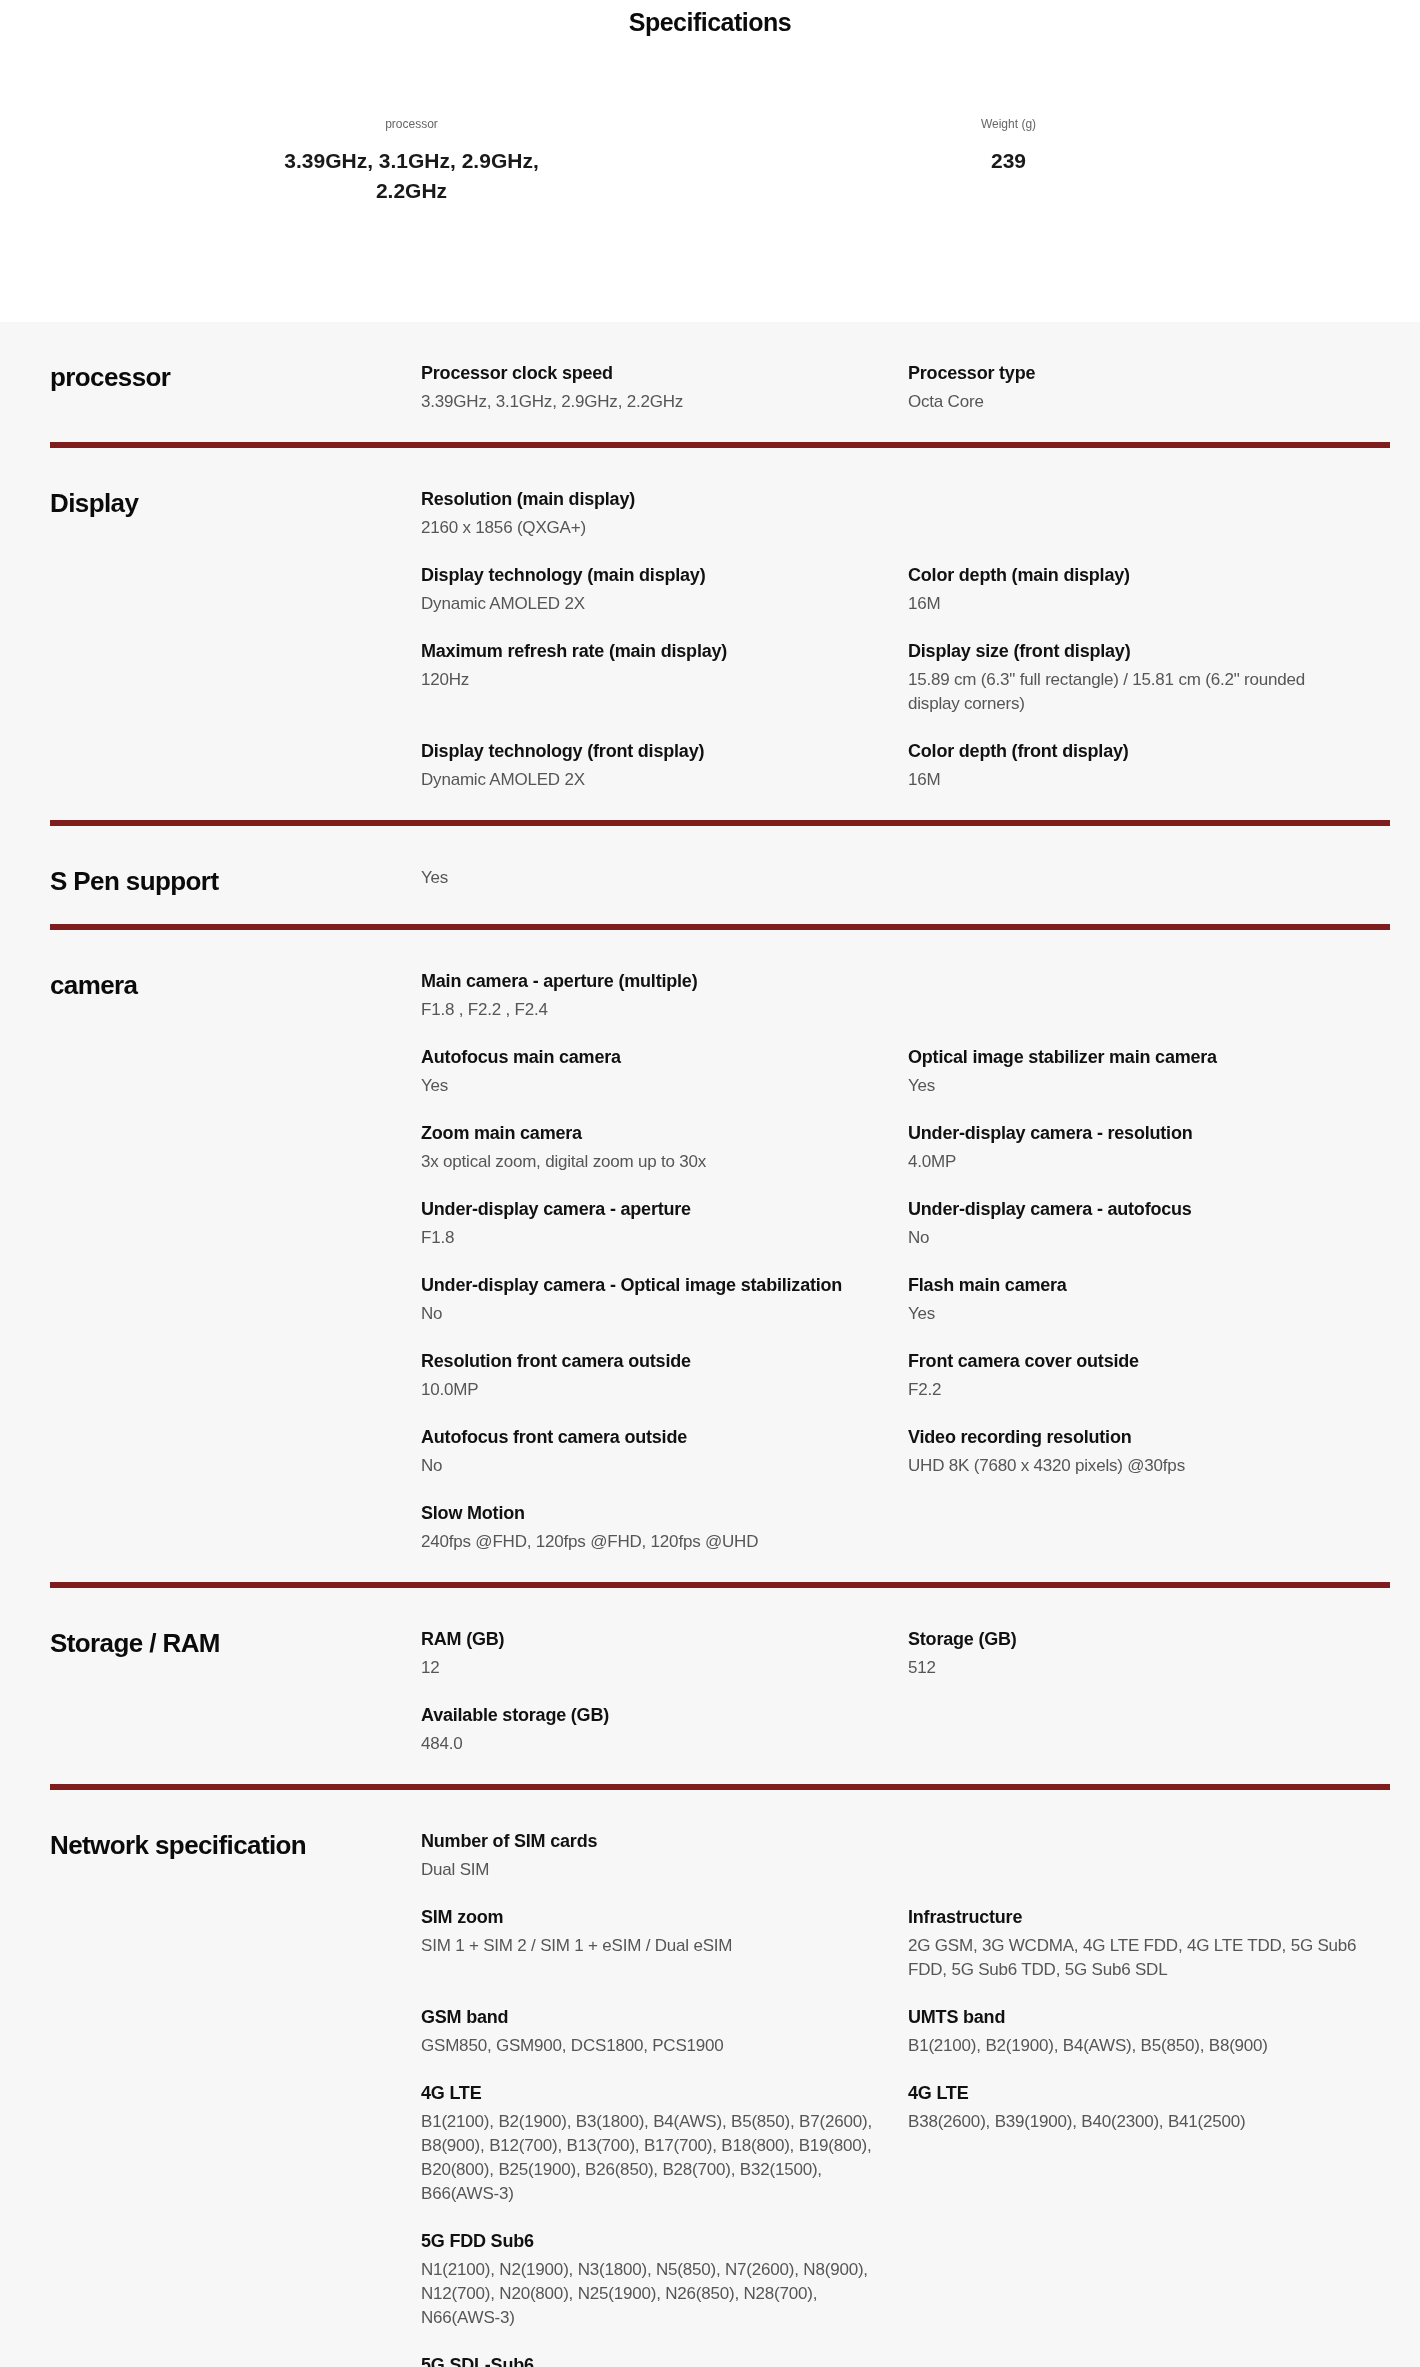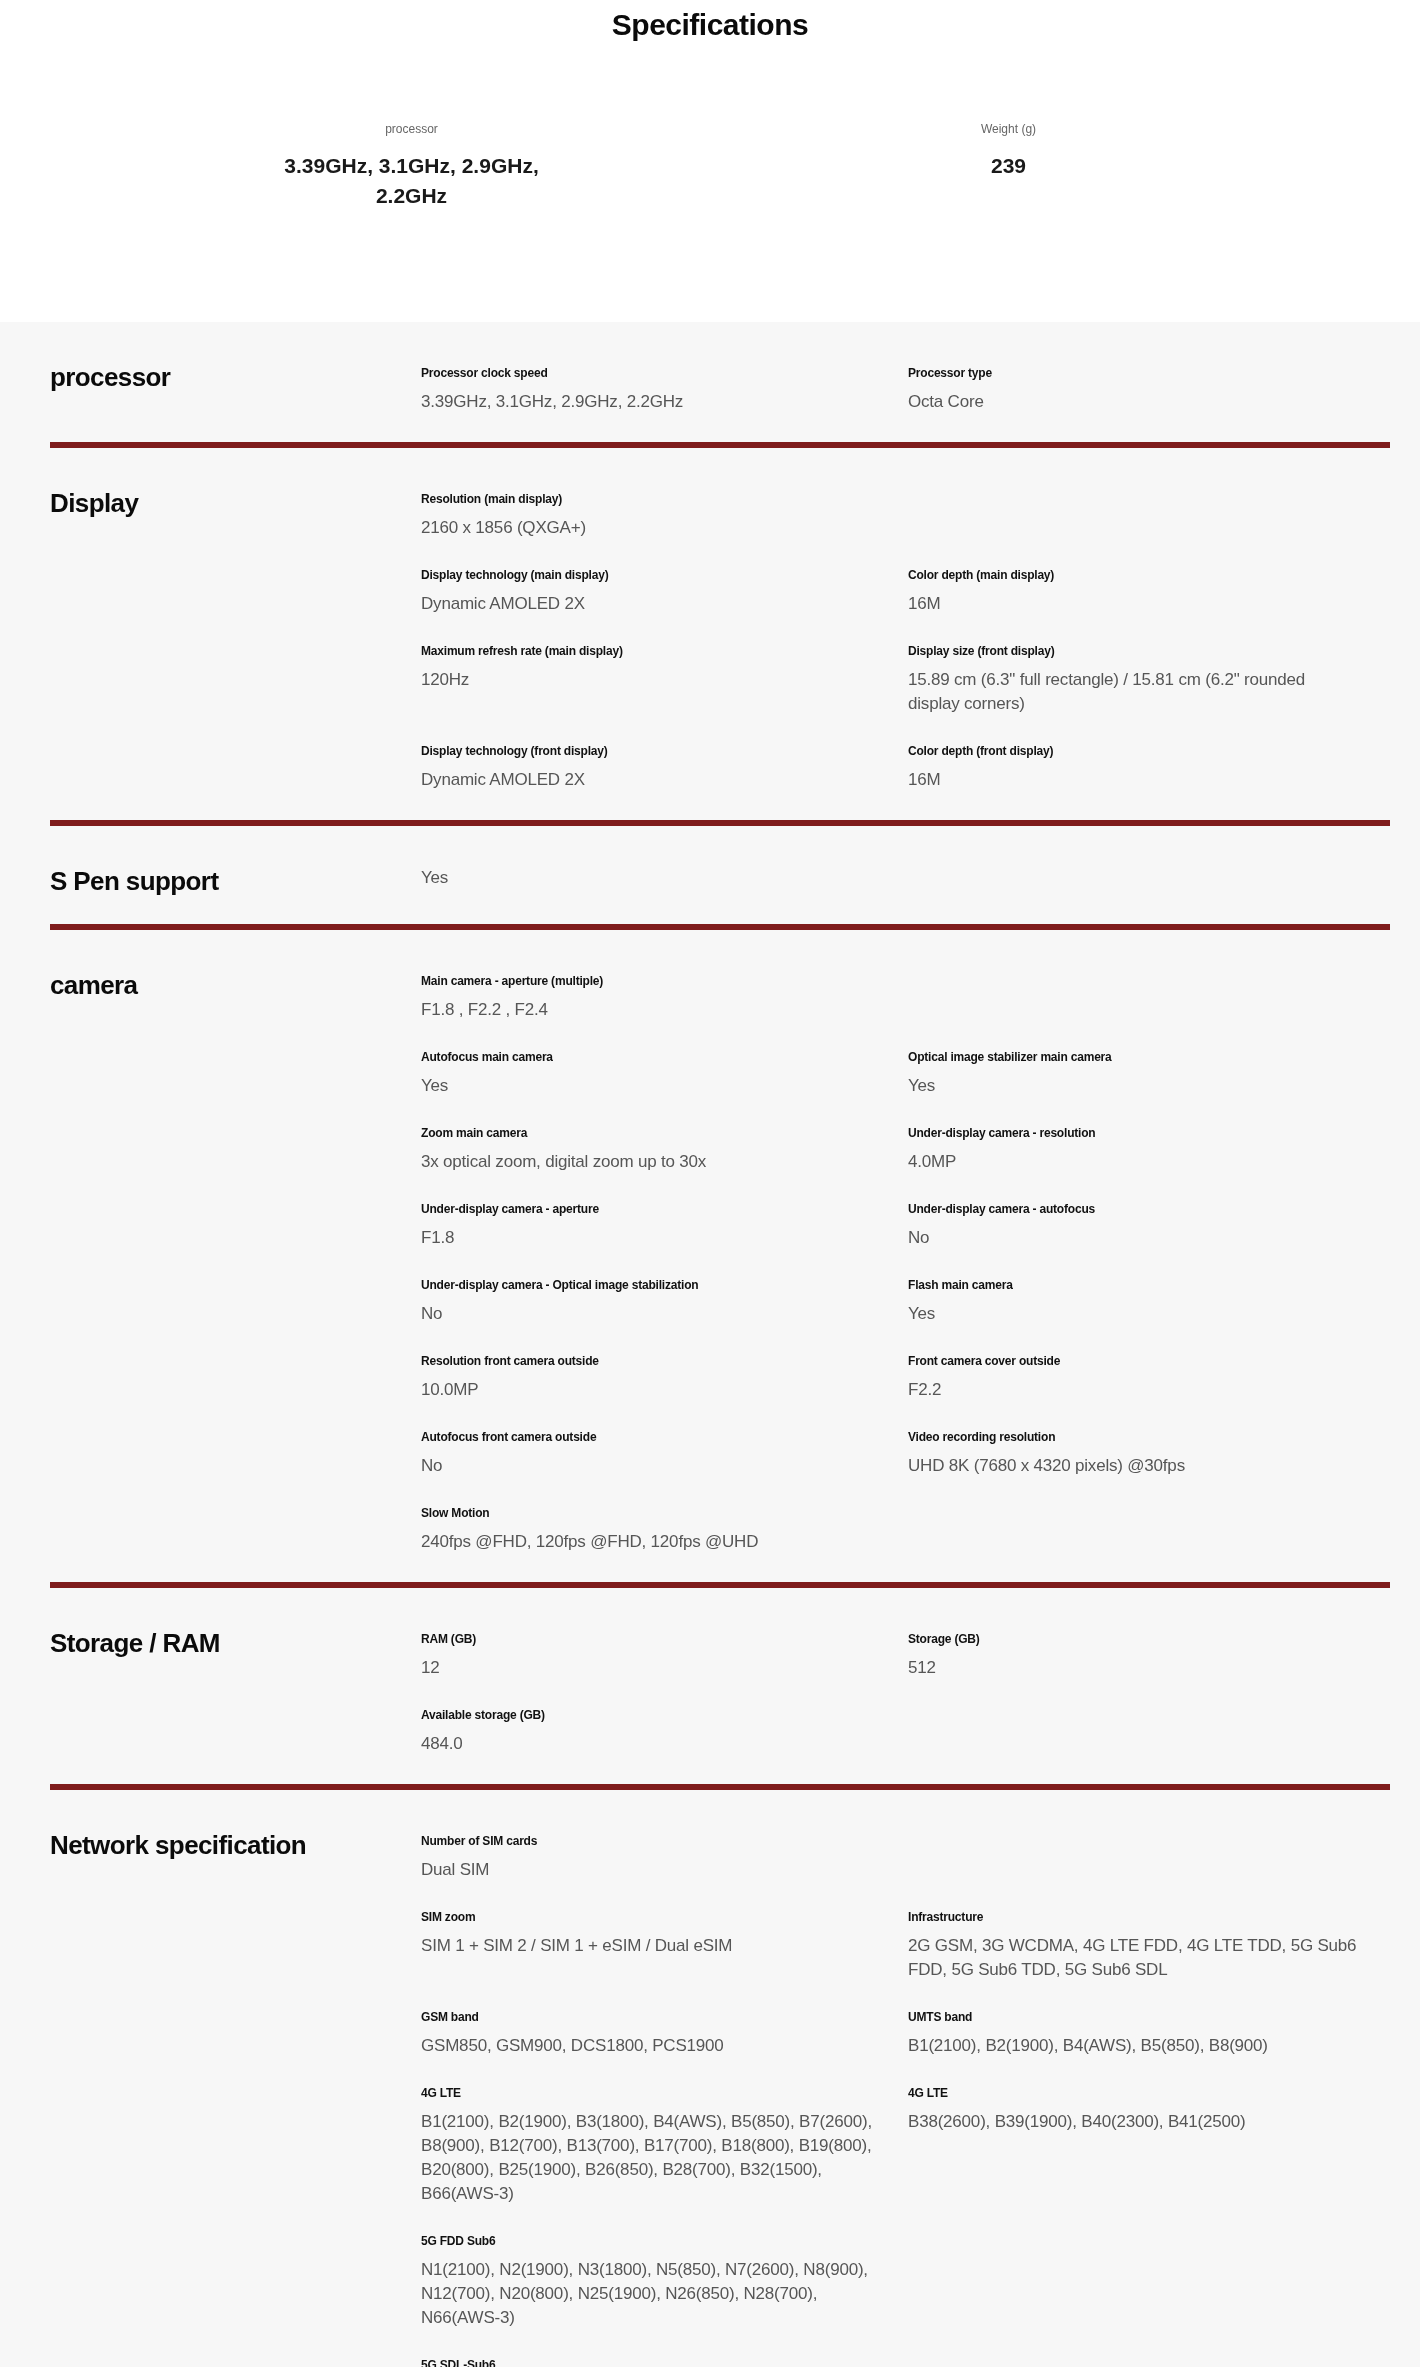--- a/index.html
+++ b/index.html
@@ -7,21 +7,21 @@
   body {
     width: 1420px; height: 2367px; overflow: hidden;
     background: #ffffff;
     font-family: "Liberation Sans", sans-serif;
     color: #000;
   }
   
   .header { background: #ffffff; height: 322px; padding-top: 8px; }
   .page-title {
     margin: 0; text-align: center;
-    font-size: 30px; font-weight: 700; letter-spacing: -0.5px; color: #0b0b0b;
+    font-size: 25px; font-weight: 700; letter-spacing: -0.5px; color: #0b0b0b;
   }
   .highlights { width: 1194px; margin: 80px auto 0; display: flex; }
   .highlight { width: 50%; text-align: center; }
   .hl-label { font-size: 12px; color: #666; margin-bottom: 15px; }
   .hl-value {
     font-size: 21px; font-weight: 700; color: #1a1a1a;
     line-height: 30px; max-width: 330px; margin: 0 auto;
   }
   
   .spec-main {
@@ -34,21 +34,21 @@
   }
   .section + .section { border-top: 6px solid #7f1d1d; }
   .section-title {
     margin: 0; font-size: 26px; font-weight: 700; color: #0b0b0b;
     letter-spacing: -0.6px; line-height: 30px; padding-right: 20px;
   }
   .row { display: grid; grid-template-columns: 487px 1fr; margin-bottom: 24px; }
   .row:last-child { margin-bottom: 0; }
   .cell { padding-right: 30px; }
   .spec-label {
-    font-size: 12px; font-weight: 700; color: #111;
+    font-size: 18px; font-weight: 700; color: #111;
     line-height: 22px; margin-bottom: 6px; letter-spacing: -0.2px;
   }
   .spec-value { font-size: 17px; color: #565656; line-height: 24px; letter-spacing: -0.2px; }
 </style>
 </head>
 <body>
 
 <div class="page">
 
   <header class="header">

